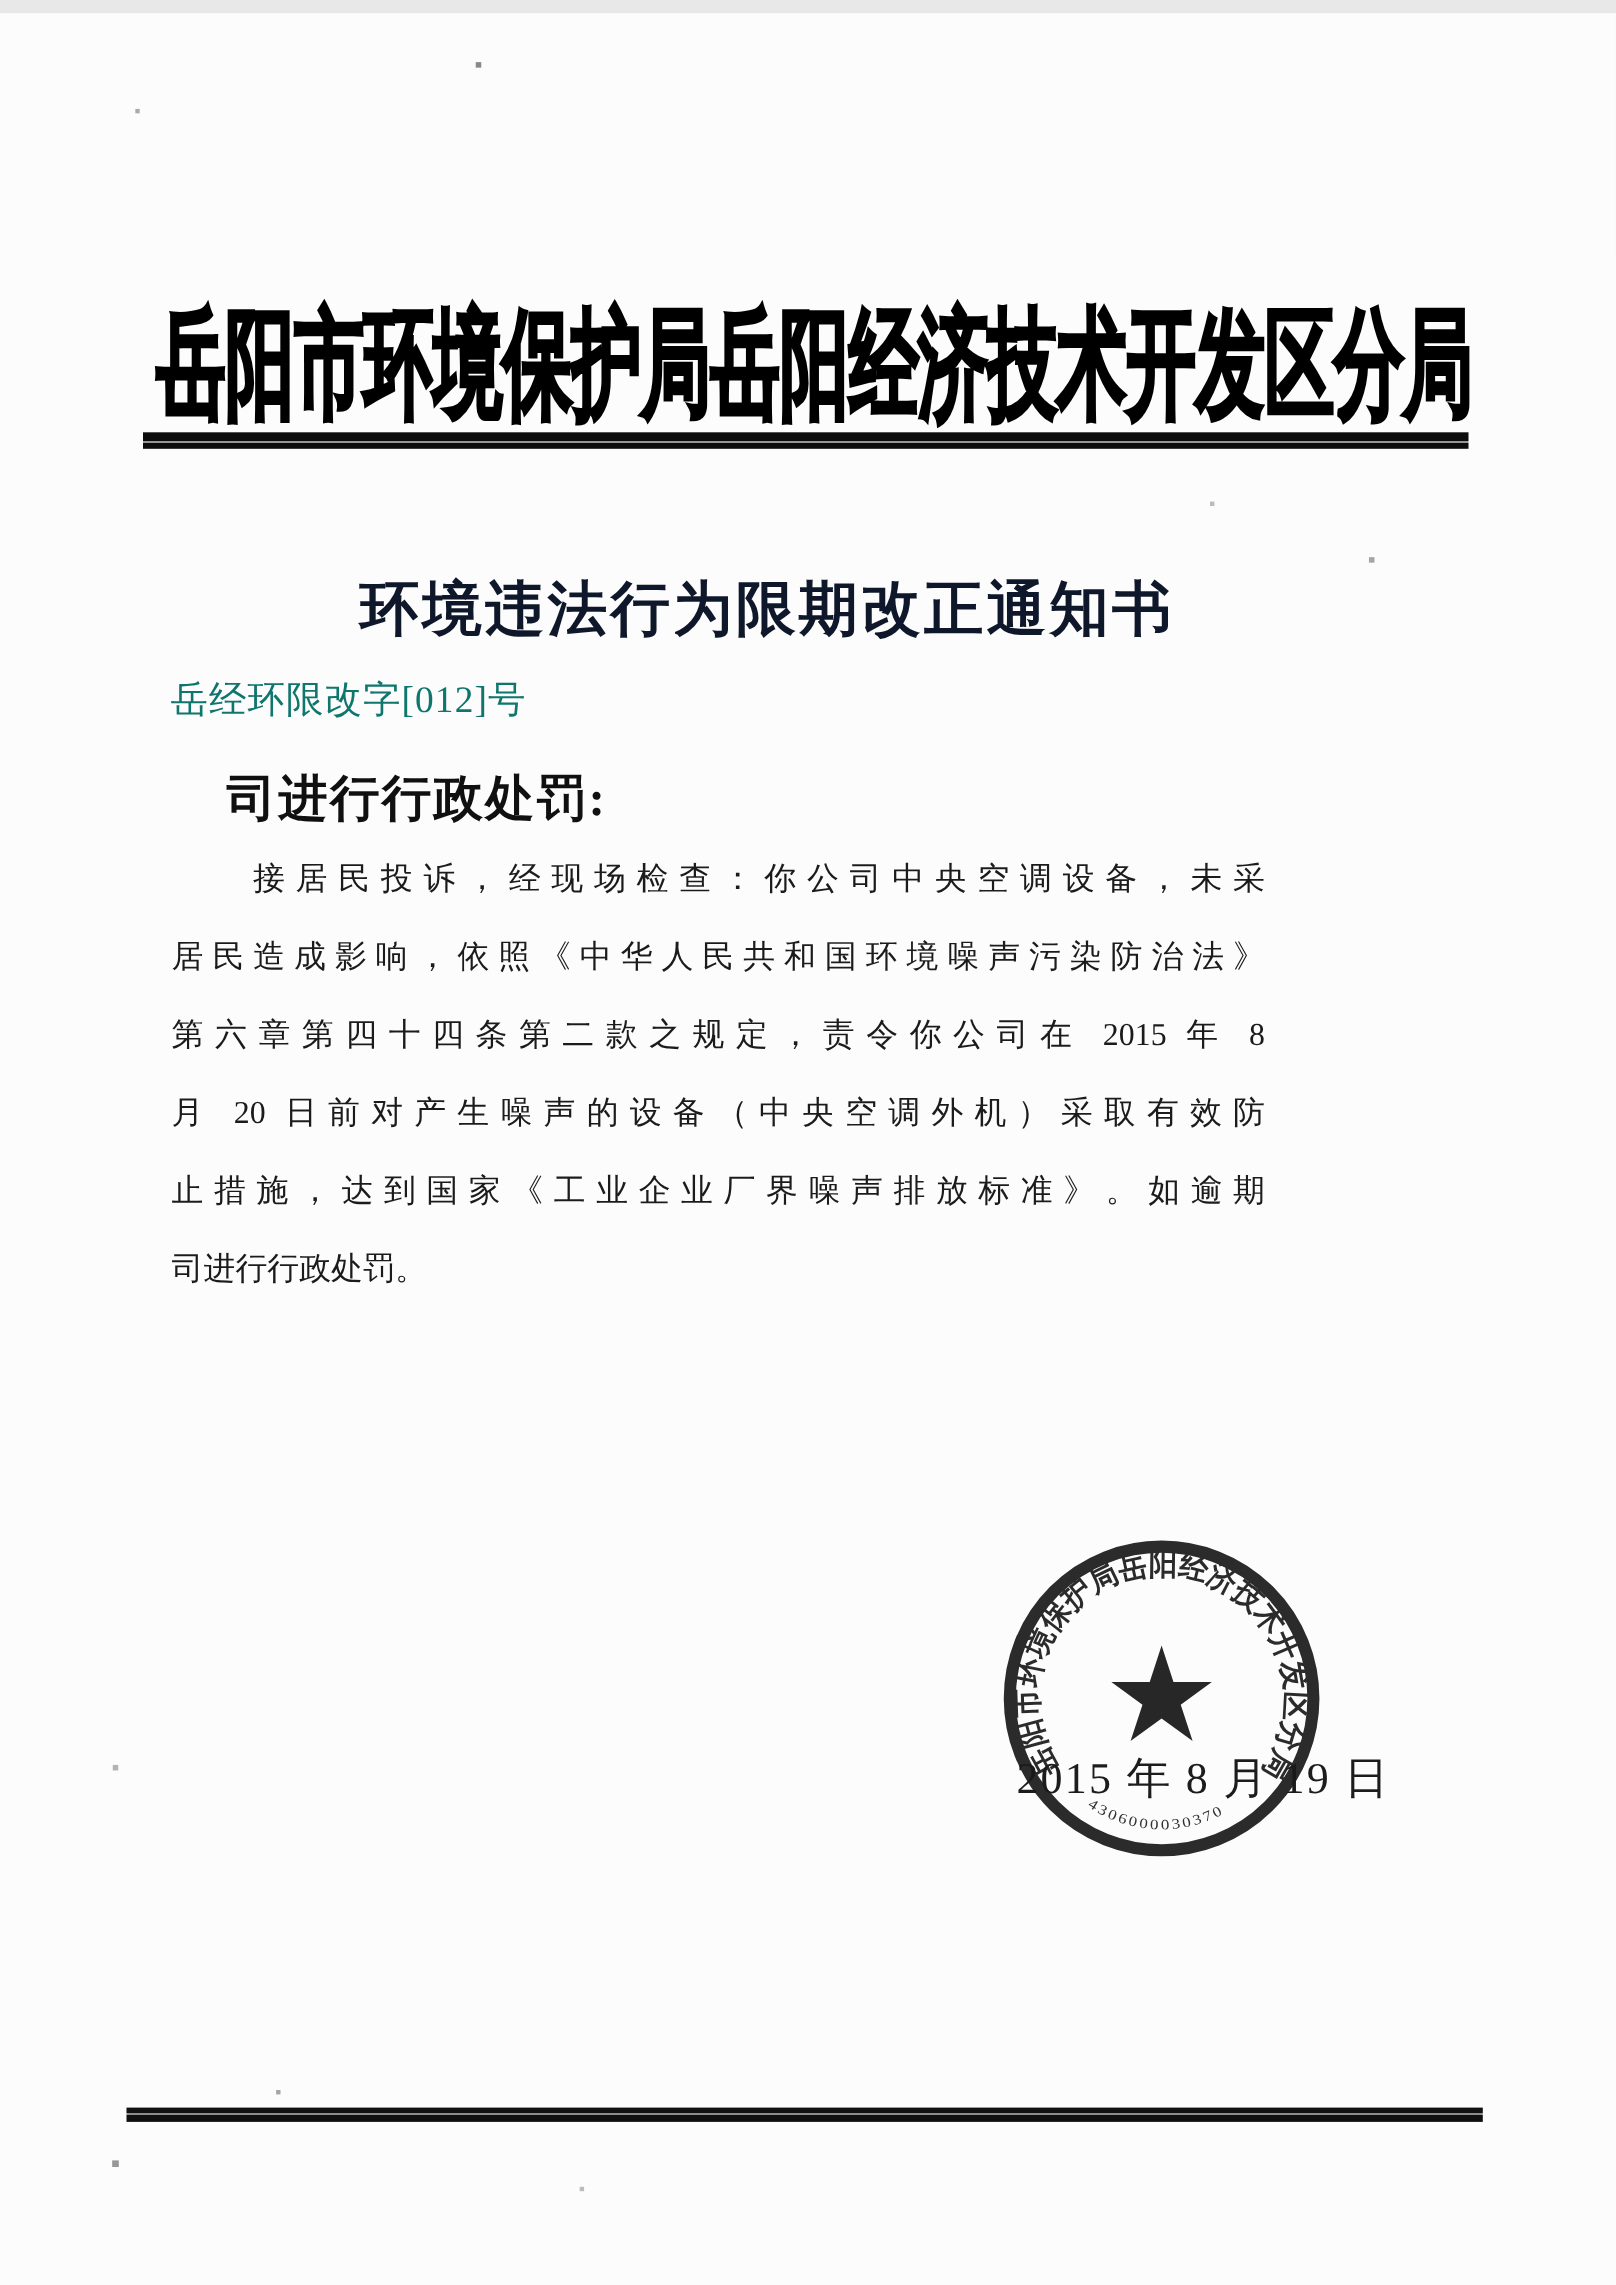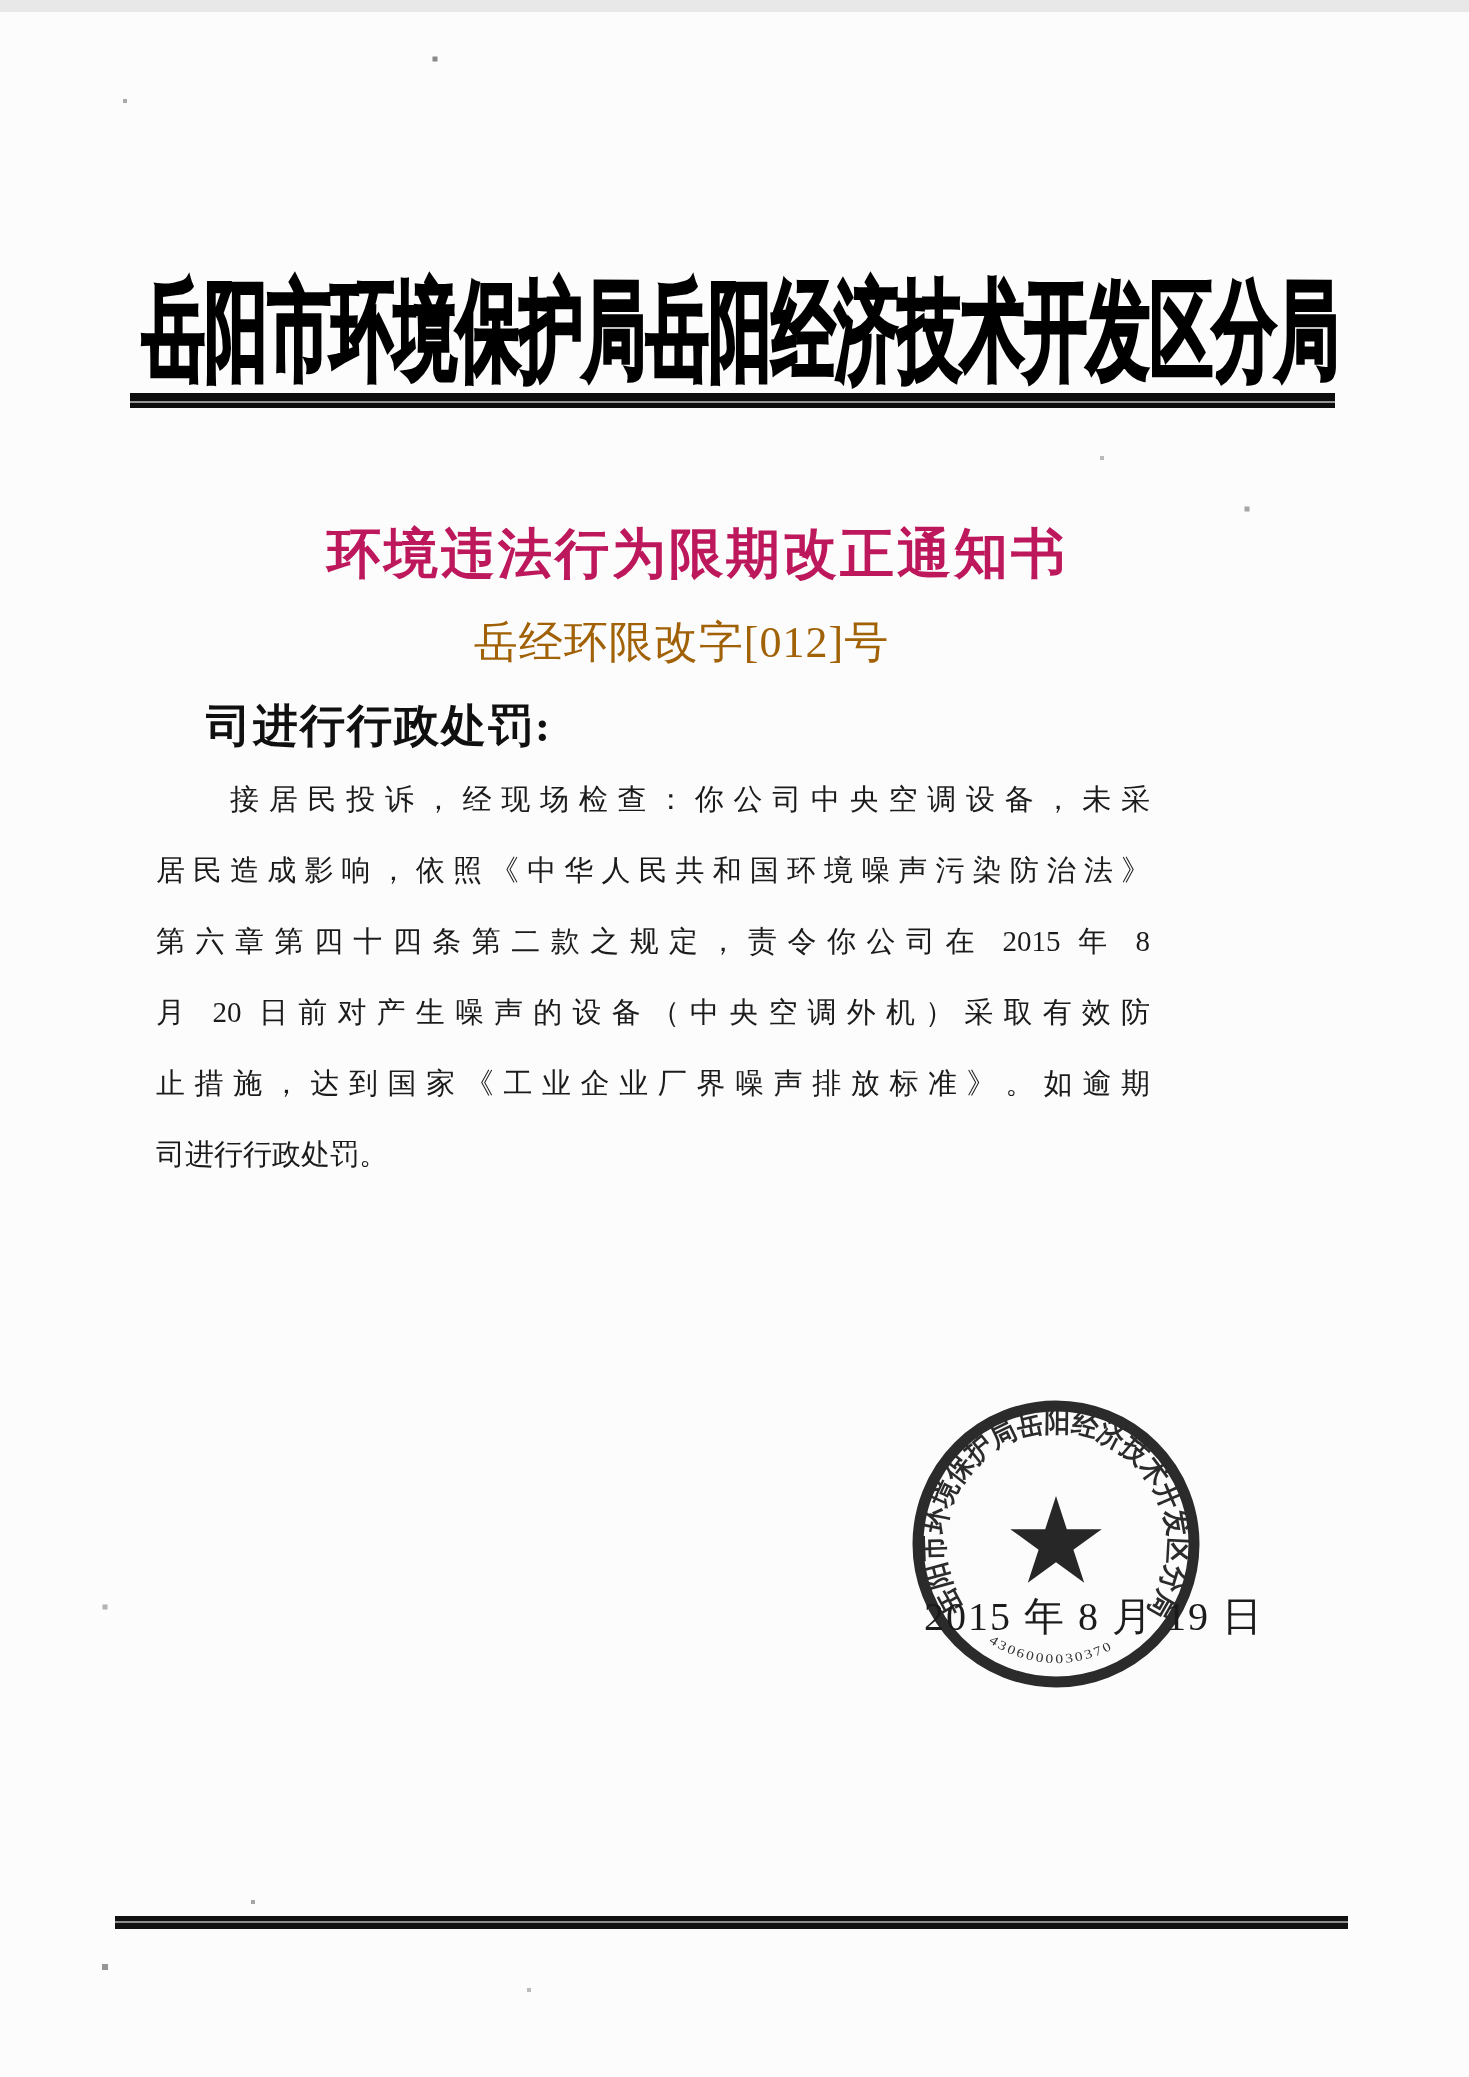--- a/index.html
+++ b/index.html
@@ -44,31 +44,31 @@
   .doc-title {
     position: absolute;
     left: 155px;
     top: 506px;
     width: 1085px;
     margin: 0;
     text-align: center;
     font-size: 54px;
     font-weight: bold;
     letter-spacing: 3px;
-    color: #be185d;
+    color: #0f172a;
   }
   .ref-no {
     position: absolute;
     left: 155px;
     top: 601px;
     width: 1053px;
-    text-align: center;
-    font-size: 44px;
+    text-align: left;
+    font-size: 34px;
     letter-spacing: 1px;
-    color: #a16207;
+    color: #0f766e;
   }
   .addressee {
     position: absolute;
     left: 206px;
     top: 684px;
     font-size: 45px;
     font-weight: bold;
     letter-spacing: 2px;
     color: #101010;
   }

